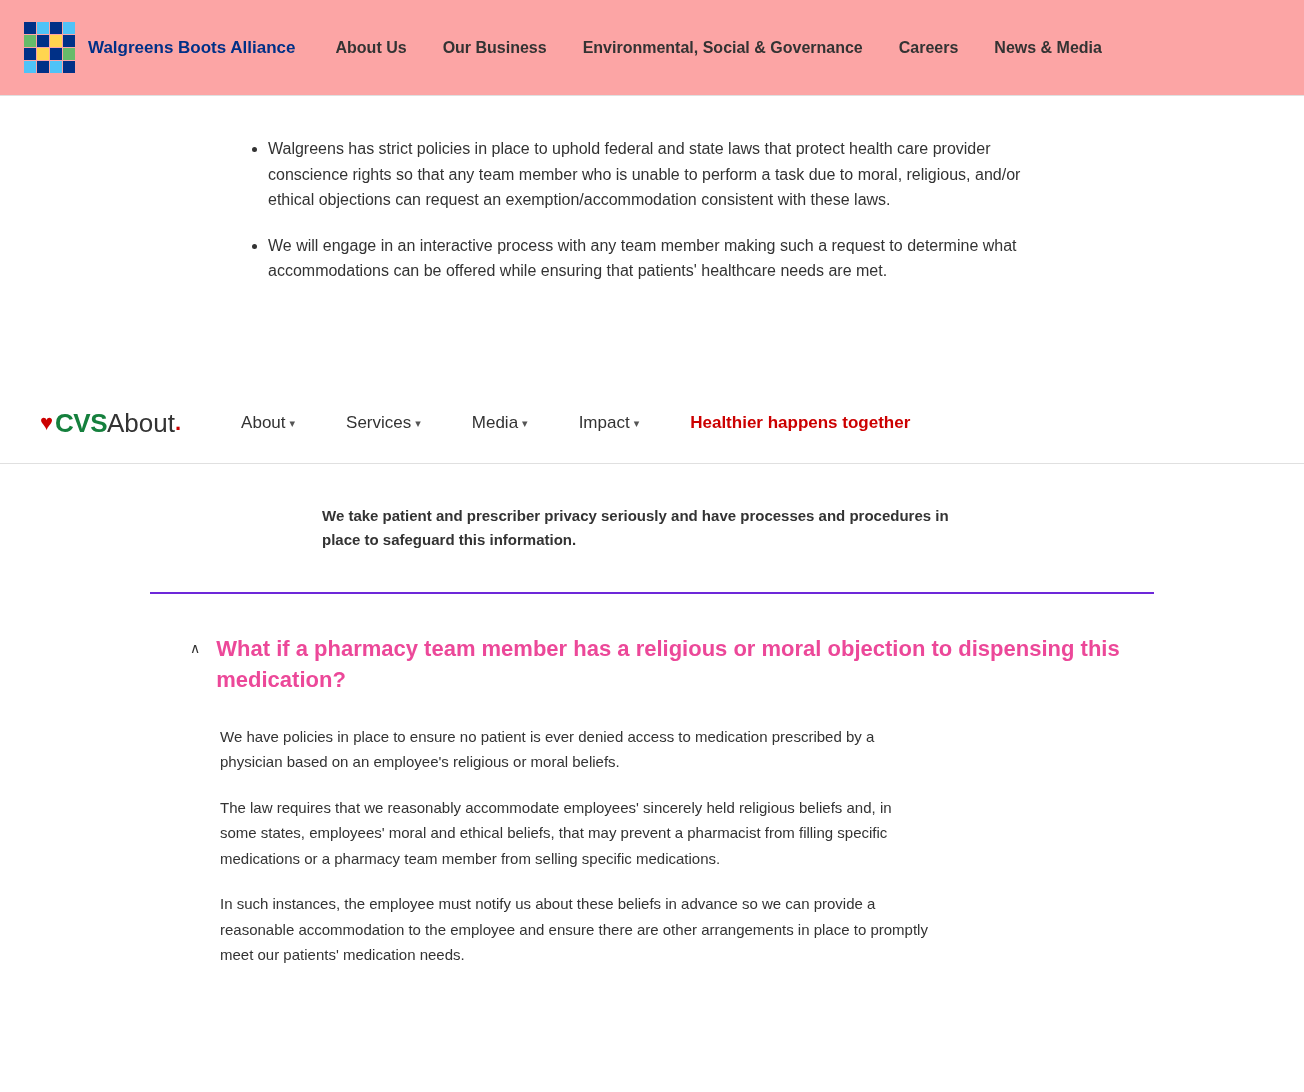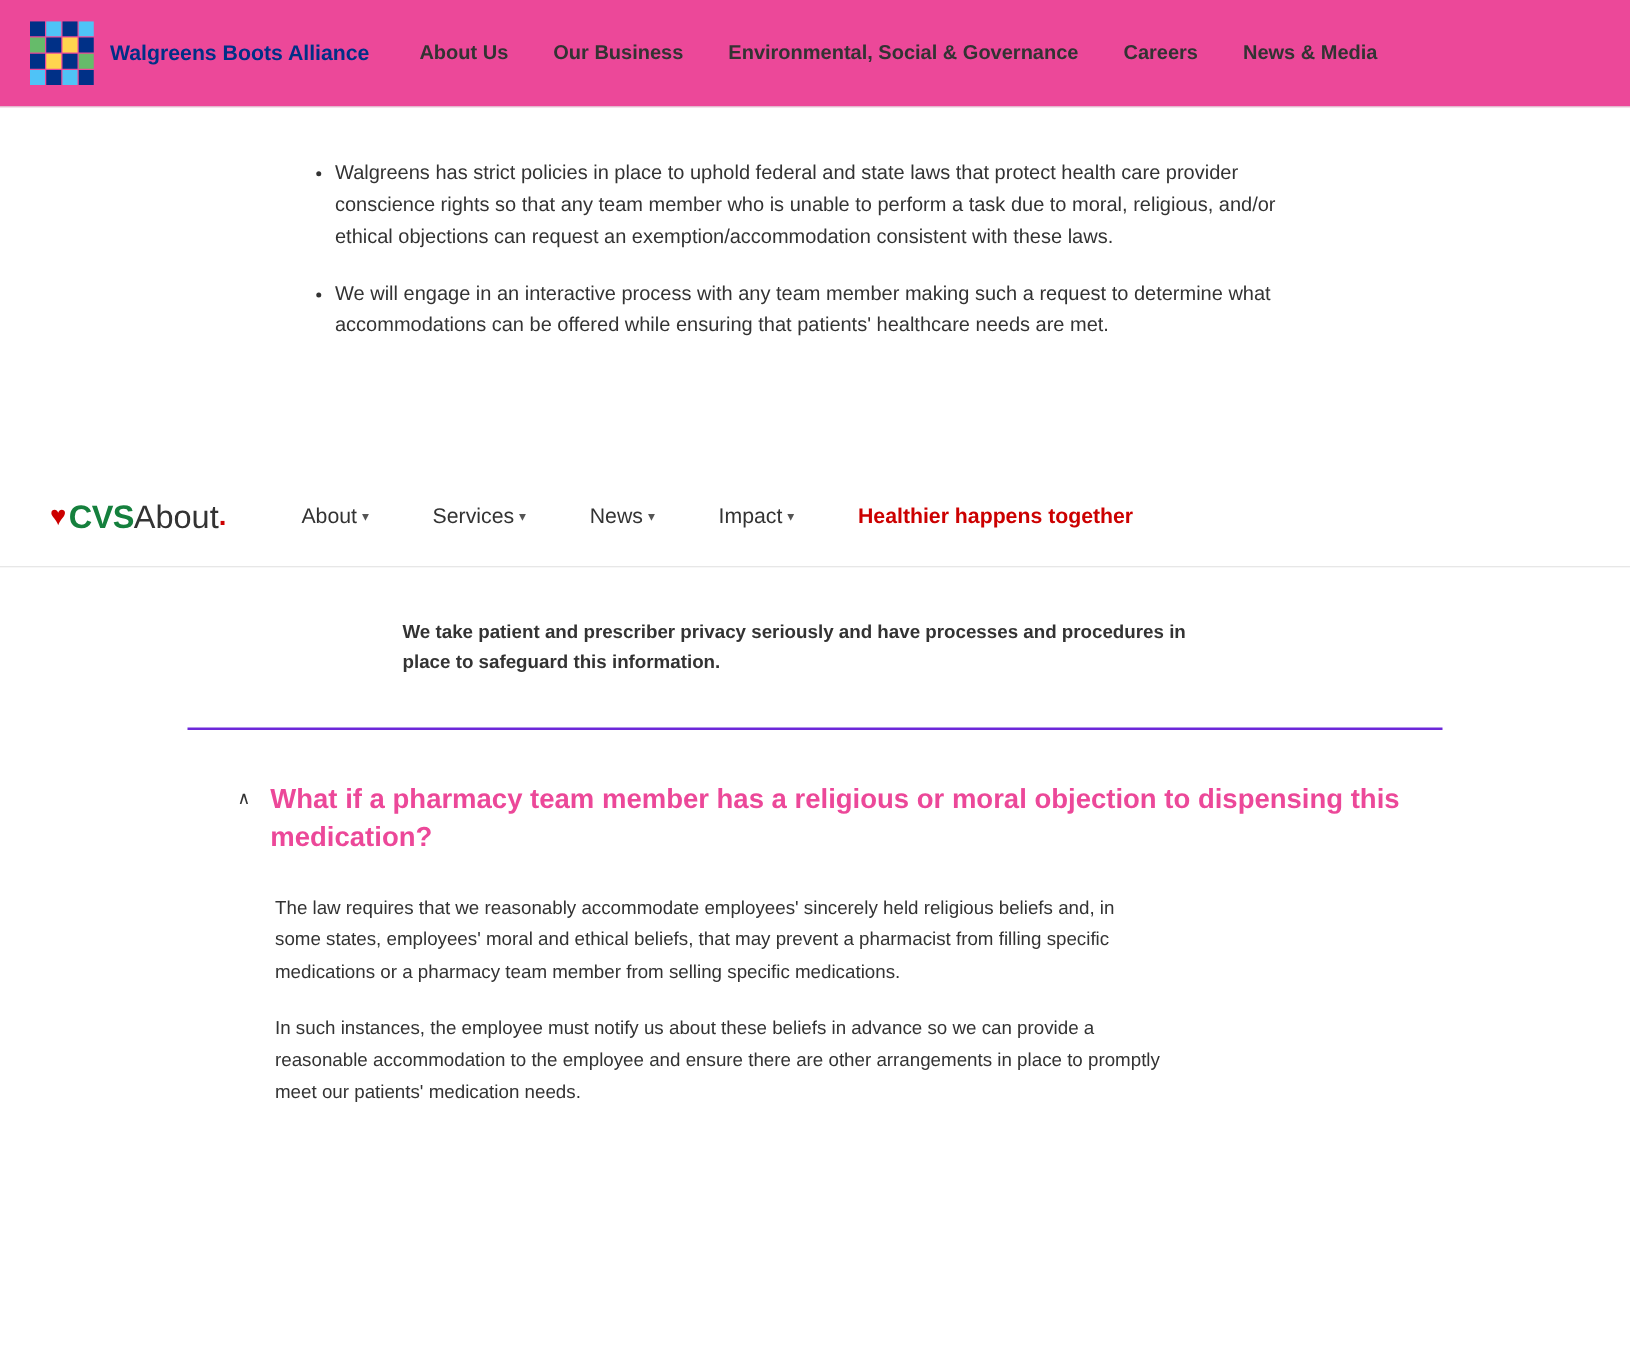--- a/index.html
+++ b/index.html
@@ -3,23 +3,23 @@
   <meta charset="utf-8">
   <style>
     * { margin: 0; padding: 0; box-sizing: border-box; }
     body { font-family: Arial, sans-serif; background: #fff; color: #333; font-size: 16px; }
 
     
     .wba-nav {
       display: flex;
       align-items: center;
       padding: 0 24px;
-      height: 86px;
+      height: 96px;
       border-bottom: 1px solid #e0e0e0;
-      background: #ec4899;
+      background: #fca5a5;
     }
     .wba-logo-area {
       display: flex;
       align-items: center;
       gap: 12px;
       margin-right: 40px;
       text-decoration: none;
     }
     .wba-logo-icon {
       width: 52px;
@@ -243,21 +243,21 @@
       </a>
     </li>
     <li>
       <a href="#">
         <span>Services</span>
         <span class="chevron-down">▾</span>
       </a>
     </li>
     <li>
       <a href="#">
-        <span>News</span>
+        <span>Media</span>
         <span class="chevron-down">▾</span>
       </a>
     </li>
     <li>
       <a href="#">
         <span>Impact</span>
         <span class="chevron-down">▾</span>
       </a>
     </li>
     <li>
@@ -273,18 +273,19 @@
   <div class="cvs-section-box">
     <p class="cvs-privacy-text">We take patient and prescriber privacy seriously and have processes and procedures in place to safeguard this information.</p>
   </div>
 
   <div class="cvs-accordion">
     <div class="cvs-accordion-header">
       <span class="accordion-chevron">∧</span>
       <h3 class="cvs-accordion-title">What if a pharmacy team member has a religious or moral objection to dispensing this medication?</h3>
     </div>
     <div class="cvs-accordion-body">
+      <p>We have policies in place to ensure no patient is ever denied access to medication prescribed by a physician based on an employee's religious or moral beliefs.</p>
       <p>The law requires that we reasonably accommodate employees' sincerely held religious beliefs and, in some states, employees' moral and ethical beliefs, that may prevent a pharmacist from filling specific medications or a pharmacy team member from selling specific medications.</p>
       <p>In such instances, the employee must notify us about these beliefs in advance so we can provide a reasonable accommodation to the employee and ensure there are other arrangements in place to promptly meet our patients' medication needs.</p>
     </div>
   </div>
 
 </div>
 
 </body></html>

